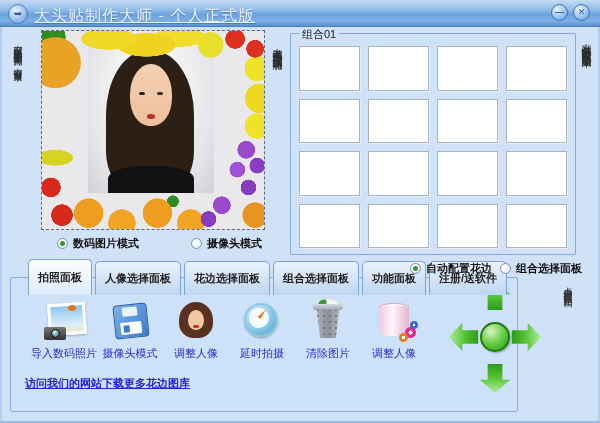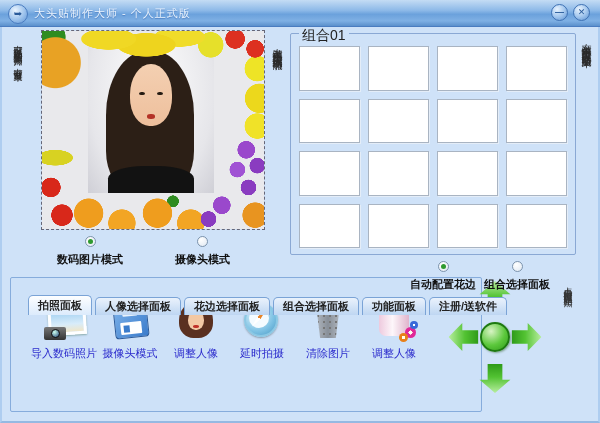--- a/index.html
+++ b/index.html
@@ -6,21 +6,21 @@
   body{width:600px;height:423px;font-family:"Liberation Sans","DejaVu Sans",sans-serif;background:#cfe2f8;overflow:hidden;}
   .window{position:absolute;left:0;top:0;width:600px;height:423px;background:#cfe2f8;
     border-left:2px solid #aecdf0;border-right:2px solid #aecdf0;border-bottom:2px solid #95b9e2;box-sizing:border-box;}
   
   .titlebar{position:absolute;left:-2px;top:0;width:600px;height:26px;
     background:linear-gradient(180deg,#c4dcf4 0%,#8db9e8 40%,#6ba1dc 55%,#7fb0e4 80%,#5b90cc 100%);
     border-bottom:1px solid #4a7cc0;}
   .app-icon{position:absolute;left:8px;top:4px;width:18px;height:18px;border-radius:50%;
     background:radial-gradient(circle at 35% 30%,#eaf4fe,#9cc2ec 55%,#5e93d4);border:1px solid #4a7cc0;
     color:#2a5a9a;font-size:10px;line-height:18px;text-align:center;font-weight:bold;}
-  .title{position:absolute;left:34px;top:6px;font-size:11px;color:#eaf3fd;text-shadow:0 1px 1px #4a7cc0;letter-spacing:1px;}
+  .title{position:absolute;left:34px;top:6px;font-size:16px;color:#eaf3fd;text-shadow:0 1px 1px #4a7cc0;letter-spacing:1px;text-decoration:underline;}
   .win-btns{position:absolute;right:10px;top:4px;display:flex;gap:5px;}
   .wbtn{width:17px;height:17px;border-radius:50%;border:1px solid #3f72b4;box-sizing:border-box;
     background:radial-gradient(circle at 35% 28%,#e8f3fe,#a5c8ee 50%,#5d92d2);
     color:#2b5c9c;font-size:9px;line-height:15px;text-align:center;font-weight:bold;cursor:pointer;}
   
   .vtext{position:absolute;writing-mode:vertical-rl;text-orientation:upright;color:#2a2a2a;letter-spacing:1px;}
   .hint-left{left:9px;top:38px;font-size:9px;height:200px;}
   .hint-mid{left:268px;top:40px;font-size:10px;height:170px;}
   .hint-right{left:577px;top:36px;font-size:10px;height:180px;}
   .hint-capture{left:559px;top:280px;font-size:9px;height:128px;color:#333;}
@@ -55,37 +55,37 @@
     radial-gradient(circle 15px at 21% 92%, #ef9d1e 0 96%, transparent 100%),
     radial-gradient(circle 14px at 36% 97%, #f2a524 0 96%, transparent 100%),
     radial-gradient(circle 15px at 52% 92%, #ef9d1e 0 96%, transparent 100%),
     radial-gradient(circle 14px at 67% 97%, #f2a524 0 96%, transparent 100%),
     radial-gradient(circle 6px at 59% 86%, #2f8c20 0 96%, transparent 100%),
     radial-gradient(circle 10px at 4% 79%, #d8281a 0 96%, transparent 100%),
     radial-gradient(circle 11px at 9% 93%, #d8281a 0 96%, transparent 100%),
     radial-gradient(18px 8px at 6% 64%, #d8d222 0 96%, transparent 100%);}
   
   .mode-row{position:absolute;left:55px;top:236px;display:flex;gap:52px;font-size:11px;color:#111;font-weight:bold;}
-  .radio-group{display:flex;align-items:center;gap:5px;cursor:pointer;flex-direction:column;}
+  .radio-group{display:flex;align-items:center;gap:5px;cursor:pointer;}
   .radio{width:11px;height:11px;border-radius:50%;background:radial-gradient(circle at 35% 30%,#fff,#dfe8f2);border:1px solid #7d94ad;box-sizing:border-box;position:relative;}
   .radio.checked::after{content:"";position:absolute;left:2px;top:2px;width:5px;height:5px;border-radius:50%;background:#2f9a2f;}
   
   .groupbox{position:absolute;left:288px;top:33px;width:284px;height:220px;border:1px solid #8aa8d4;border-radius:2px;}
-  .groupbox-label{position:absolute;left:8px;top:-7px;background:#cfe2f8;padding:0 3px;font-size:14px;color:#222;}
+  .groupbox-label{position:absolute;left:8px;top:-7px;background:#cfe2f8;padding:0 3px;font-size:11px;color:#222;}
   .combo-grid{position:absolute;left:8px;top:12px;right:8px;bottom:6px;display:grid;grid-template-columns:repeat(4,1fr);grid-template-rows:repeat(4,1fr);gap:8px;}
   .cell{background:#fff;border:1px solid #a9b4c2;box-shadow:1px 1px 0 #e4edf8;cursor:pointer;}
   
   .tabbar{position:absolute;left:26px;top:259px;display:flex;gap:3px;align-items:flex-end;z-index:3;}
-  .tab{height:17px;line-height:17px;padding:0 9px;font-size:11px;font-weight:bold;color:#222;
+  .tab{height:17px;line-height:17px;padding:8px 9px;font-size:11px;font-weight:bold;color:#222;
     background:linear-gradient(180deg,#eaf2fc,#bed6f2);border:1px solid #7fa3d6;border:1px solid #7aa3d6;border-bottom:none;
-    border-radius:5px 5px 0 0;cursor:pointer;margin-top:36px;}
+    border-radius:5px 5px 0 0;cursor:pointer;}
   .tab.active{height:19px;line-height:19px;background:linear-gradient(180deg,#fdfeff,#dcebfc);position:relative;z-index:4;}
   .lace-row{position:absolute;left:408px;top:261px;display:flex;gap:8px;font-size:11px;color:#111;font-weight:bold;z-index:3;}
   
-  .panel{position:absolute;left:8px;top:277px;width:472px;height:135px;border:1px solid #86acdc;border-radius:2px;background:#cde1f8;box-sizing:border-box;}
+  .panel{position:absolute;left:8px;top:277px;width:508px;height:135px;border:1px solid #86acdc;border-radius:2px;background:#cde1f8;box-sizing:border-box;}
   .toolbar{position:absolute;left:20px;top:24px;display:flex;}
   .tool{width:66px;display:flex;flex-direction:column;align-items:center;gap:6px;cursor:pointer;}
   .tool-label{font-size:11px;color:#2a2acc;white-space:nowrap;}
   .ticon{width:40px;height:38px;position:relative;}
   
   .i-photo{position:absolute;left:4px;top:1px;width:32px;height:26px;background:linear-gradient(180deg,#8ec6ee,#d8ecfa 70%,#f0e6c8);border:3px solid #fff;box-shadow:0 1px 2px #8aa;transform:rotate(-4deg);}
   .i-butterfly{position:absolute;right:8px;top:3px;width:8px;height:6px;background:#e07818;border-radius:50% 50% 50% 50%/60% 60% 40% 40%;}
   .i-camera{position:absolute;left:0;bottom:0;width:22px;height:13px;background:linear-gradient(180deg,#777,#333);border-radius:2px;}
   .i-lens{position:absolute;left:7px;bottom:2px;width:9px;height:9px;border-radius:50%;background:radial-gradient(circle at 35% 30%,#cfe,#247);border:1px solid #111;box-sizing:border-box;}
   
@@ -274,20 +274,21 @@
           <div class="i-cyl"></div>
           <div class="i-flower1"></div>
           <div class="i-flower2"></div>
           <div class="i-flower3"></div>
         </div>
         <div class="tool-label">调整人像</div>
       </div>
 
     </div>
 
+    <div class="site-link">访问我们的网站下载更多花边图库</div>
   </div>
 
   <div class="arrowpad">
     <div class="arrow up"></div>
     <div class="arrow left"></div>
     <div class="pad-center"></div>
     <div class="arrow right"></div>
     <div class="arrow down"></div>
   </div>
 

